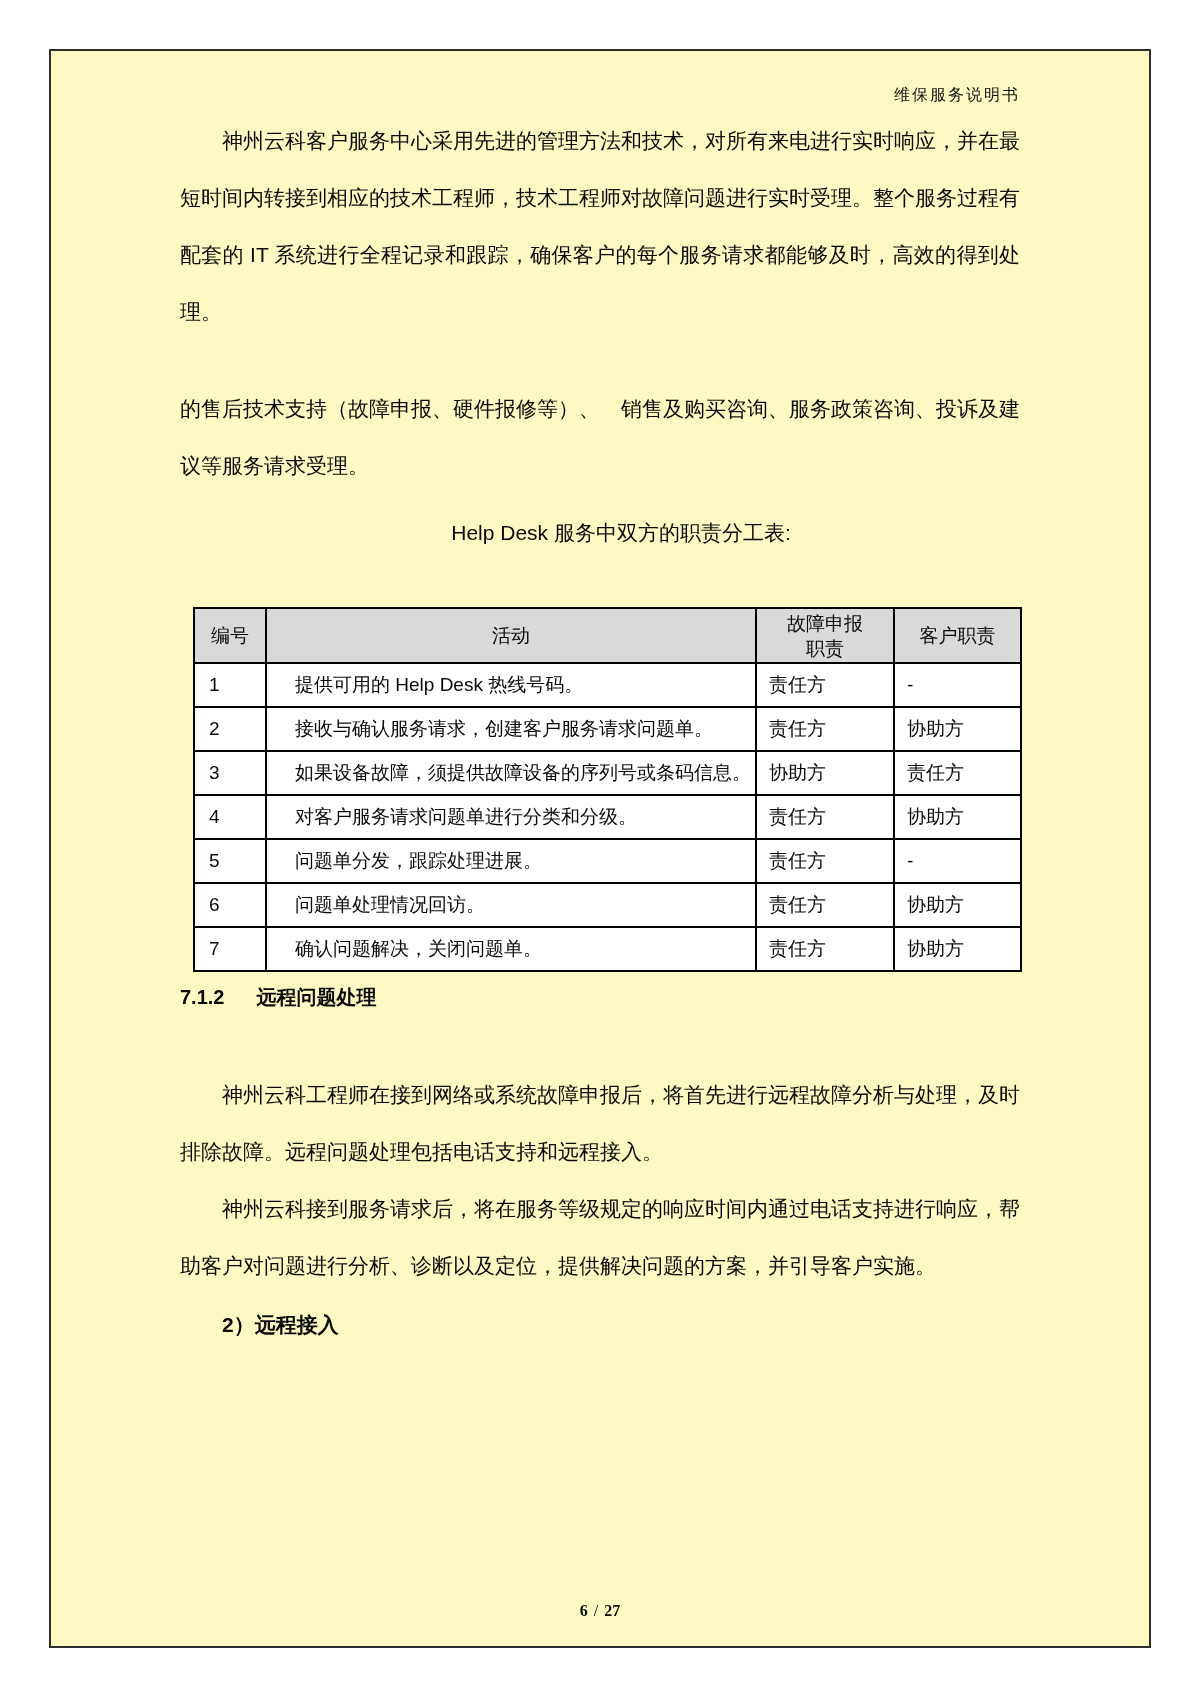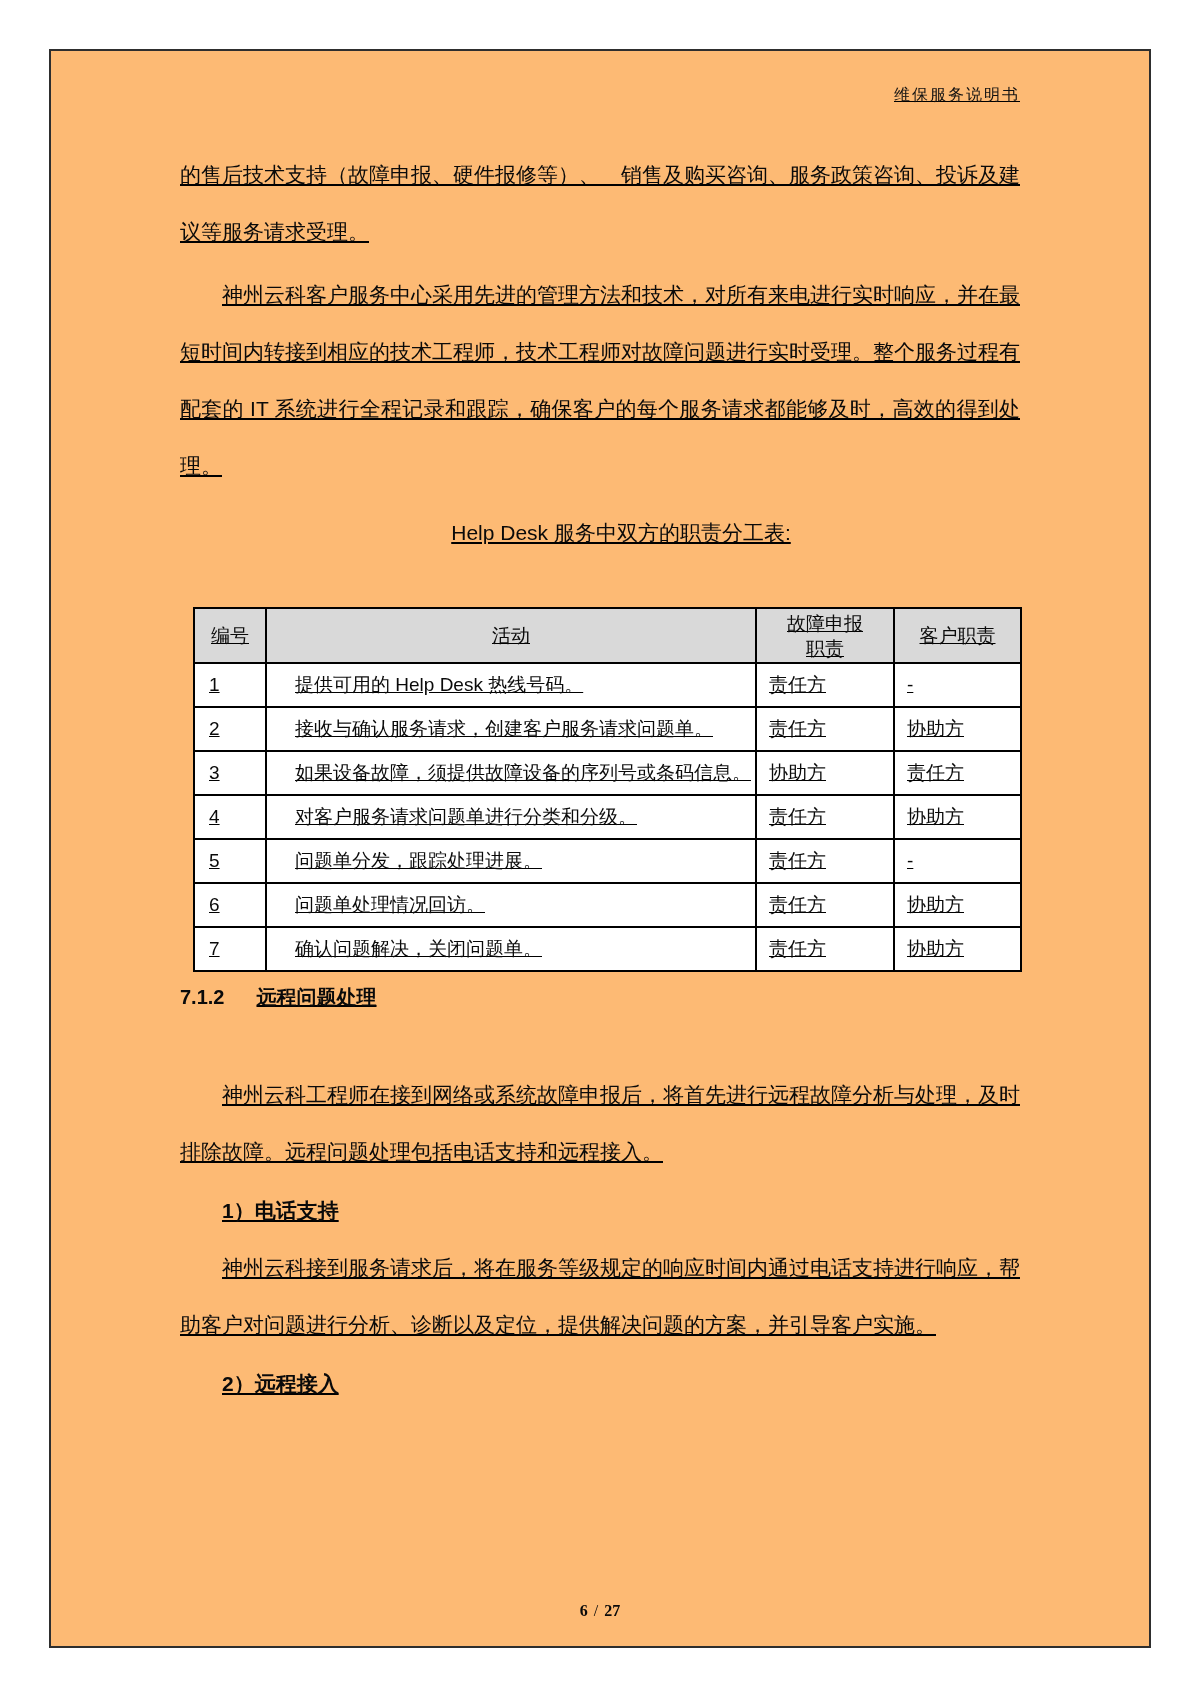--- a/index.html
+++ b/index.html
@@ -13,22 +13,21 @@
     color: #000000;
     overflow: hidden;
   }
   .frame {
     position: absolute;
     left: 49px;
     top: 49px;
     width: 1102px;
     height: 1599px;
     border: 2px solid #2e2e2e;
-    background: #fdba74;
-    text-decoration: underline;
+    background: #fef9c3;
   }
   .running-header {
     margin: 34px 129px 0 0;
     text-align: right;
     font-family: "Liberation Serif", serif;
     font-size: 16px;
     letter-spacing: 2px;
     color: #111111;
   }
   .content {
@@ -108,23 +107,23 @@
 </head>
 <body>
 
 <div class="page">
   <div class="frame">
 
     <div class="running-header">维保服务说明书</div>
 
     <div class="content">
 
+      <p class="para indent p2">神州云科客户服务中心采用先进的管理方法和技术，对所有来电进行实时响应，并在最短时间内转接到相应的技术工程师，技术工程师对故障问题进行实时受理。整个服务过程有配套的 IT 系统进行全程记录和跟踪，确保客户的每个服务请求都能够及时，高效的得到处理。</p>
+
       <p class="para p1">的售后技术支持（故障申报、硬件报修等）、　销售及购买咨询、服务政策咨询、投诉及建议等服务请求受理。</p>
-
-      <p class="para indent p2">神州云科客户服务中心采用先进的管理方法和技术，对所有来电进行实时响应，并在最短时间内转接到相应的技术工程师，技术工程师对故障问题进行实时受理。整个服务过程有配套的 IT 系统进行全程记录和跟踪，确保客户的每个服务请求都能够及时，高效的得到处理。</p>
 
       <p class="para indent p3">Help Desk 服务中双方的职责分工表:</p>
 
       <table class="resp-table">
         <colgroup>
           <col class="col-id">
             <col class="col-act">
             <col class="col-dcn">
             <col class="col-cust">
         </colgroup>
@@ -182,21 +181,20 @@
             <td class="cell-dcn">责任方</td>
             <td class="cell-cust">协助方</td>
           </tr>
         </tbody>
       </table>
 
       <h2 class="section-heading"><span class="sec-num">7.1.2</span><span>远程问题处理</span></h2>
 
       <p class="para indent p4">神州云科工程师在接到网络或系统故障申报后，将首先进行远程故障分析与处理，及时排除故障。远程问题处理包括电话支持和远程接入。</p>
 
-      <p class="subhead">1）电话支持</p>
 
       <p class="para indent">神州云科接到服务请求后，将在服务等级规定的响应时间内通过电话支持进行响应，帮助客户对问题进行分析、诊断以及定位，提供解决问题的方案，并引导客户实施。</p>
 
       <p class="subhead">2）远程接入</p>
 
 
     </div>
 
     <div class="footer"><span class="num">6</span><span class="sep">/</span><span class="num">27</span></div>
 

